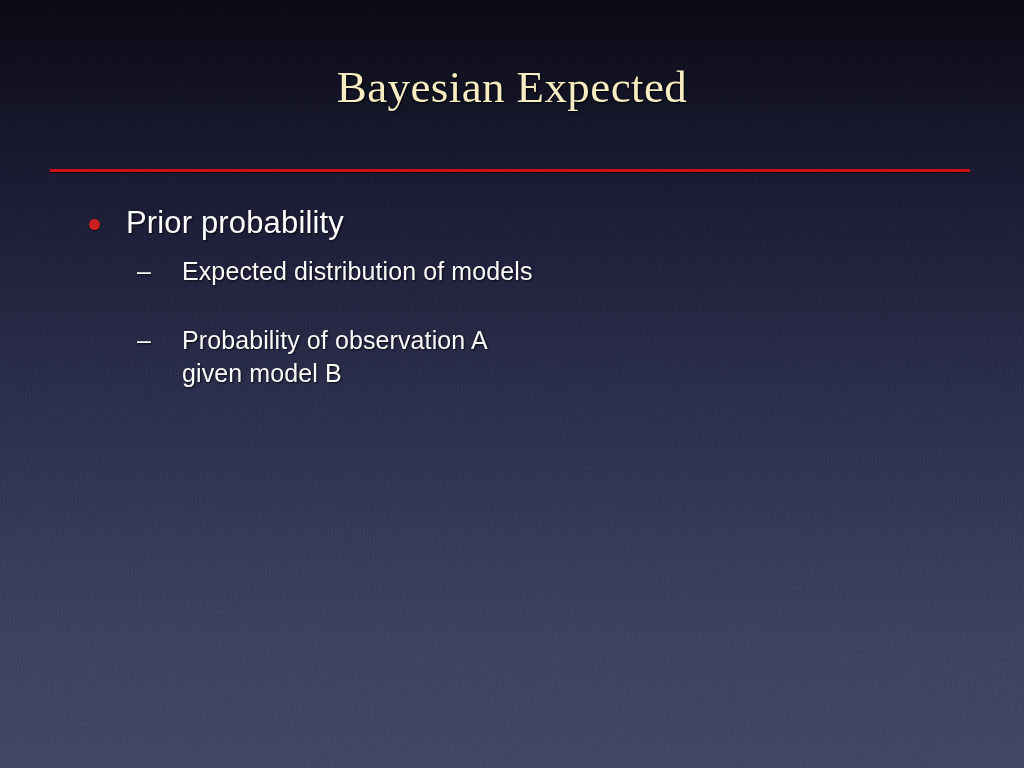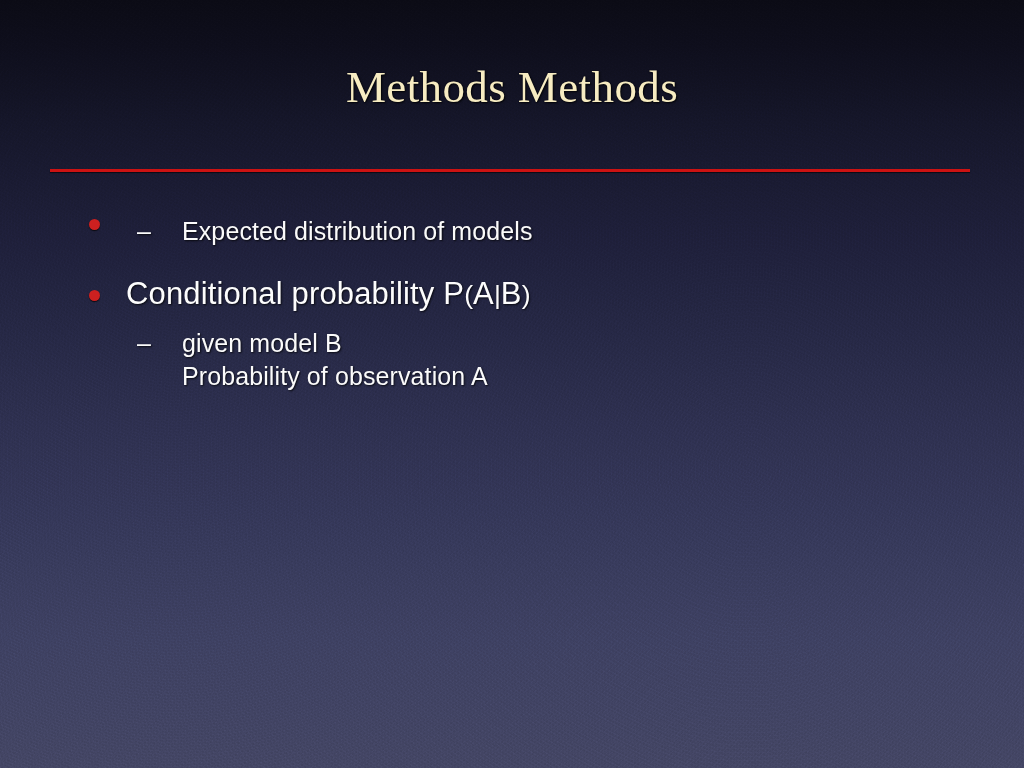--- a/index.html
+++ b/index.html
@@ -192,47 +192,44 @@
     font-size: 0.86em;
     letter-spacing: 0;
   }
 </style>
 </head>
 <body>
 
 <div class="slide">
   <div class="content-layer">
 
-    <div class="slide-title">Methods Methods</div>
+    <div class="slide-title">Bayesian Expected</div>
 
     <div class="title-rule"></div>
 
     <div class="body-list">
 
       <div class="bullet-l1">
         <span class="dot-marker"></span>
+        <span>Prior probability</span>
       </div>
 
       <div class="l1-to-l2-gap"></div>
 
       <div class="bullet-l2">
         <span class="dash-marker">–</span>
         <span class="l2-line">Expected distribution of models</span>
       </div>
 
       <div class="group-gap"></div>
 
-      <div class="bullet-l1">
-        <span class="dot-marker"></span>
-        <span>Conditional probability </span><span class="notation"><span>P</span><span class="nt-small">(</span><span>A</span><span class="nt-small">|</span><span>B</span><span class="nt-small">)</span></span>
-      </div>
 
       <div class="l1-to-l2-gap"></div>
 
       <div class="bullet-l2">
         <span class="dash-marker">–</span>
+        <span class="l2-line">Probability of observation A</span>
         <span class="l2-line">given model B</span>
-        <span class="l2-line">Probability of observation A</span>
       </div>
 
     </div>
   </div>
 </div>
 
 </body></html>

